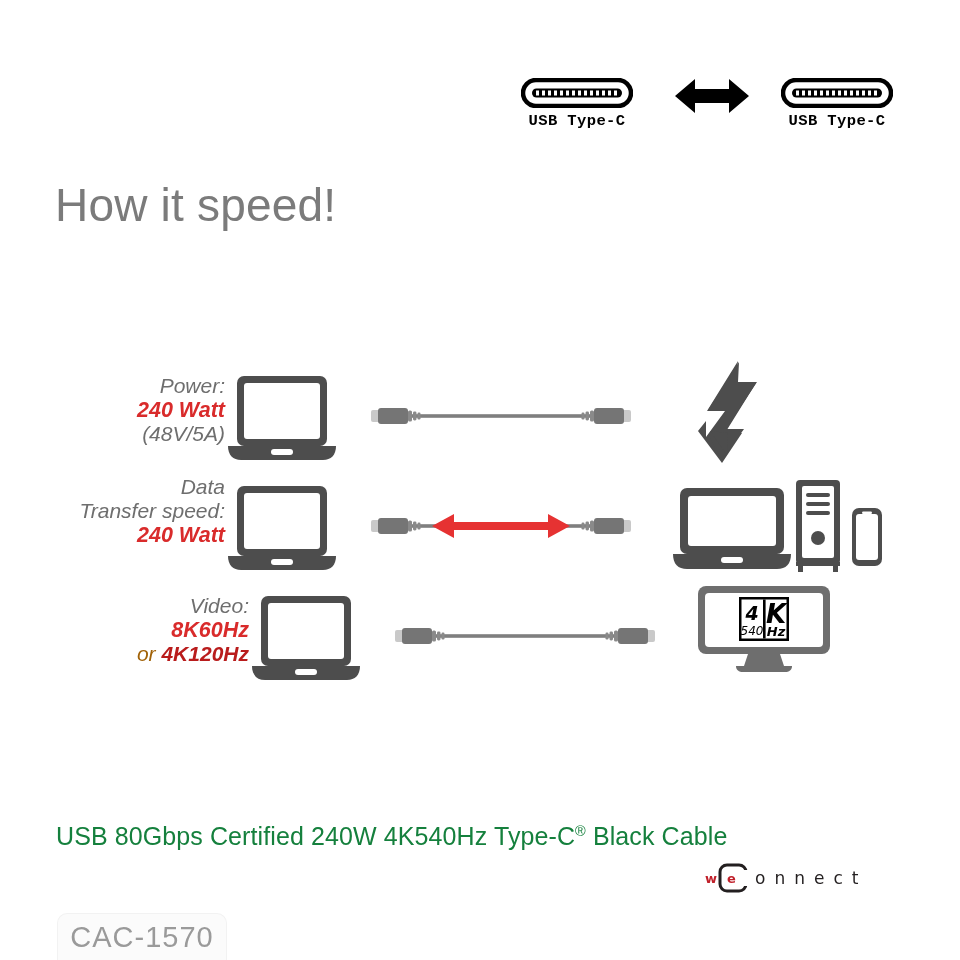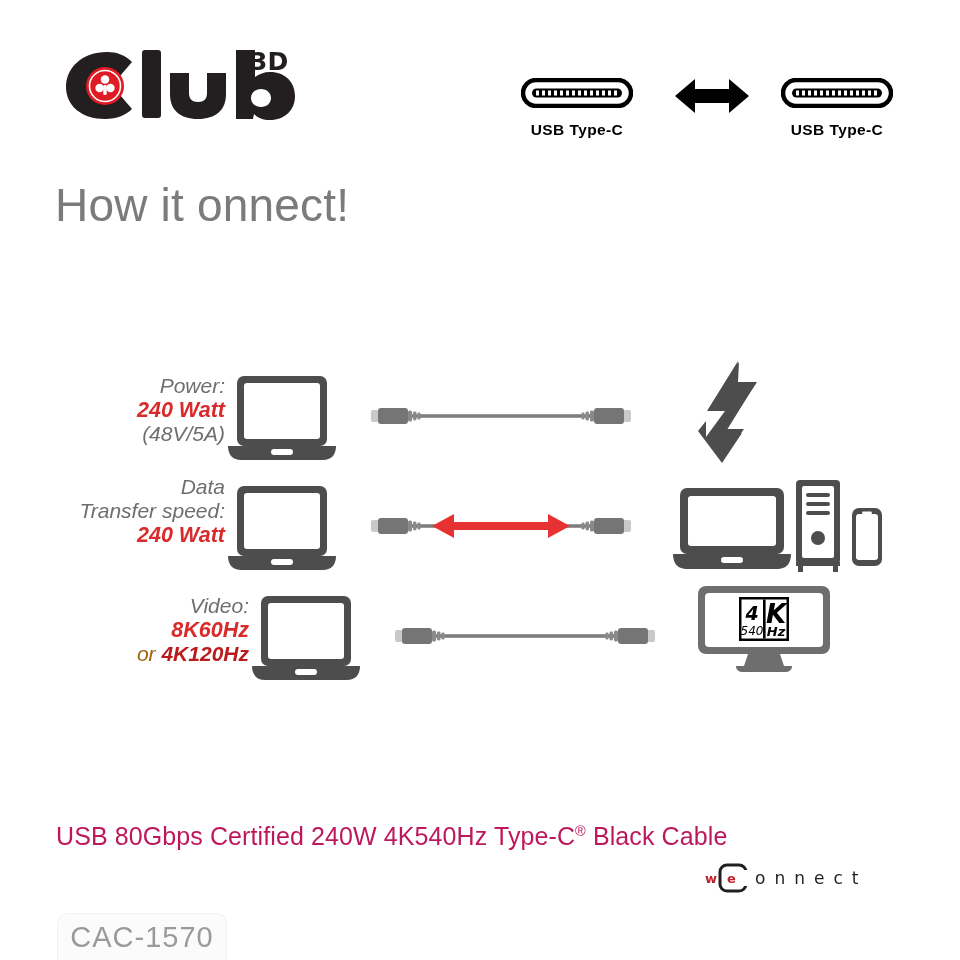--- a/index.html
+++ b/index.html
@@ -17,22 +17,22 @@
   #brand-logo svg{display:block;}
 
   
   #typec-header{position:absolute;left:497px;top:78px;width:420px;height:72px;}
   .tc-group{position:absolute;top:0;width:160px;text-align:center;}
   .tc-group.left{left:0;}
   .tc-group.right{left:260px;}
   .tc-port{width:112px;height:30px;margin:0 auto;position:relative;}
   .tc-port svg{display:block;}
   .tc-label{
-    margin-top:13px;font-size:15.5px;font-weight:bold;color:#000;
-    letter-spacing:0.4px;font-family:Liberation Sans, sans-serif;
+    margin-top:4px;font-size:15.5px;font-weight:bold;color:#000;
+    letter-spacing:0.4px;font-family:Liberation Mono, monospace;
   }
   #typec-arrow{position:absolute;left:176px;top:-2px;width:78px;height:40px;}
 
   
   #page-title{
     position:absolute;left:55px;top:178px;
     font-family:"Liberation Sans", sans-serif;
     font-size:46px;font-weight:300;color:#7b7b7b;
     letter-spacing:0.2px;white-space:nowrap;
   }
@@ -73,21 +73,21 @@
 
   
   #bolt-icon{position:absolute;left:694px;top:-1px;width:74px;height:106px;}
   #devices-data{position:absolute;left:672px;top:8px;width:212px;height:96px;}
   #monitor-video{position:absolute;left:672px;top:4px;width:136px;height:90px;}
 
   
   #product-title{
     position:absolute;left:56px;top:822px;
     font-family:"Liberation Sans", sans-serif;
-    font-size:25px;font-weight:300;color:#be185d;
+    font-size:25px;font-weight:300;color:#15803d;
     letter-spacing:0.1px;white-space:nowrap;
   }
   #product-title sup{font-size:0.58em;vertical-align:super;}
 
   #weconnect{position:absolute;left:703px;top:860px;width:240px;height:36px;}
 
   #part-number-box{
     position:absolute;left:58px;top:914px;
     width:168px;height:50px;
     background:#fbfbfb;
@@ -99,43 +99,20 @@
     font-family:"Liberation Sans", sans-serif;
     font-size:29px;font-weight:300;color:#9a9a9a;
     letter-spacing:1px;
   }
 </style>
 </head>
 <body>
 
 <div class="stage">
 
-  <div id="brand-logo">
-    <svg width="240" height="74" viewBox="0 0 240 74" xmlns="http://www.w3.org/2000/svg">
-
-      <path d="M47 4 C22 4 6 20 6 39 C6 58 22 71 45 71 C57 71 66 67 72 61 L60 47 C56 51 51 53 45 53 C35 53 28 47 28 38 C28 29 35 22 46 22 C51 22 56 24 60 28 L72 14 C65 7 57 4 47 4 Z" fill="#231f20"></path>
-
-      <rect x="82" y="2" width="19" height="68" rx="3" fill="#231f20"></rect>
-
-      <path d="M110 25 h19 v20 c0 6 3 9 9 9 c6 0 9 -3 9 -9 v-20 h19 v21 c0 16 -10 25 -28 25 c-18 0 -28 -9 -28 -25 z" fill="#231f20"></path>
-
-      <path d="M176 2 h19 v27 c4 -3 9 -5 15 -5 c15 0 25 10 25 24 c0 14 -10 24 -25 24 c-7 0 -12 -2 -16 -6 l-1 5 h-17 z M201 41 c-6 0 -10 4 -10 9 c0 5 4 9 10 9 c6 0 10 -4 10 -9 c0 -5 -4 -9 -10 -9 z" fill="#231f20"></path>
-
-      <text x="190" y="22" font-family="DejaVu Sans, sans-serif" font-size="25" font-weight="bold" fill="#231f20">3D</text>
-
-      <circle cx="45" cy="38" r="19" fill="#e01b24"></circle>
-      <circle cx="45" cy="38" r="15.5" fill="none" stroke="#ffffff" stroke-width="1.6"></circle>
-      <g fill="#ffffff">
-        <circle cx="45" cy="31.5" r="4.3"></circle>
-        <circle cx="39.6" cy="40" r="4.3"></circle>
-        <circle cx="50.4" cy="40" r="4.3"></circle>
-        <rect x="43.3" y="37" width="3.4" height="10" rx="1.2"></rect>
-      </g>
-    </svg>
-  </div>
 
   <div id="typec-header">
 
     <div class="tc-group left">
       <div class="tc-port">
         <svg width="112" height="30" viewBox="0 0 112 30" xmlns="http://www.w3.org/2000/svg">
           <rect x="2" y="2" width="108" height="26" rx="13" fill="none" stroke="#000" stroke-width="4.5"></rect>
           <rect x="11" y="10.5" width="90" height="9" rx="4.5" fill="#000"></rect>
           <g fill="#ffffff">
             <rect x="15" y="12.5" width="3" height="5"></rect>
@@ -184,21 +161,21 @@
               <rect x="81" y="12.5" width="3" height="5"></rect>
             <rect x="87" y="12.5" width="3" height="5"></rect>
               <rect x="93" y="12.5" width="3" height="5"></rect>
           </g>
         </svg>
       </div>
       <div class="tc-label">USB  Type-C</div>
     </div>
   </div>
 
-  <div id="page-title">How it onnect!</div>
+  <div id="page-title">How it speed!</div>
 
   <div class="row" id="row-power">
 
     <div class="row-label" id="lbl-power">
       <div class="lbl-line">Power:</div>
       <div class="lbl-line red">240 Watt</div>
       <div class="lbl-line">(48V/5A)</div>
     </div>
 
     <div class="laptop-left" id="laptop-power">

